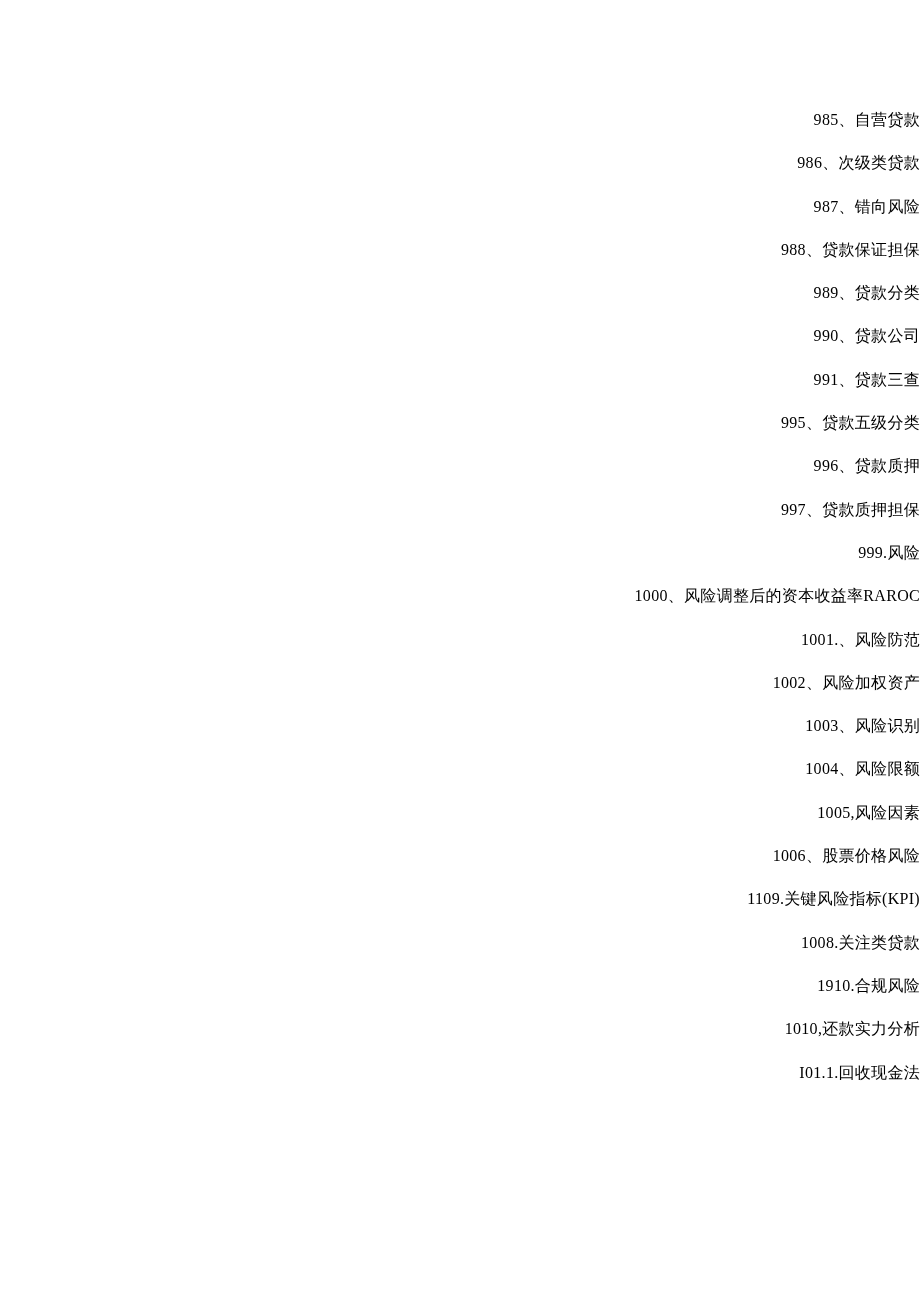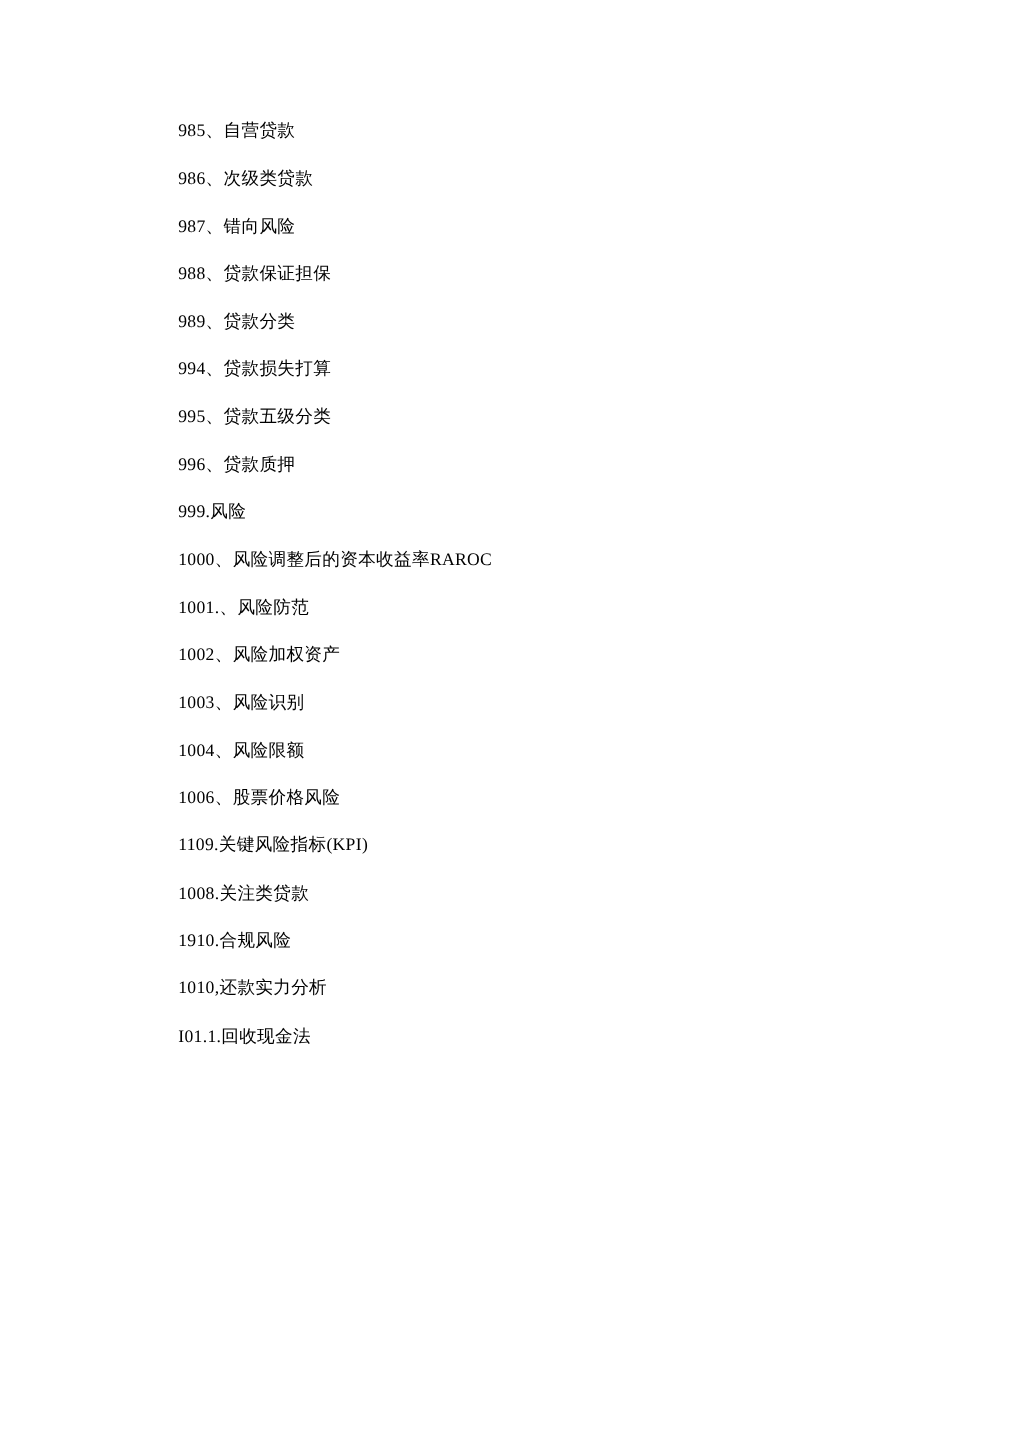--- a/index.html
+++ b/index.html
@@ -1,15 +1,15 @@
 <!DOCTYPE html>
 <html><head>
   <meta charset="utf-8">
   <style>
-    * { margin: 0; padding: 0; box-sizing: border-box; }
+    * { margin: 0; padding: 0; box-sizing: border-box; text-align: right; }
     body {
       width: 920px;
       height: 1301px;
       background: #ffffff;
       font-family: "SimSun", "宋体", serif;
       font-size: 16px;
       color: #000000;
       padding-top: 110px;
       padding-left: 162px;
     }
@@ -21,28 +21,31 @@
   </style>
 </head>
 <body>
 
 <div>
   <div class="item">985、自营贷款</div>
   <div class="item">986、次级类贷款</div>
   <div class="item">987、错向风险</div>
   <div class="item">988、贷款保证担保</div>
   <div class="item">989、贷款分类</div>
-  <div class="item">994、贷款损失打算</div>
+  <div class="item">990、贷款公司</div>
+  <div class="item">991、贷款三查</div>
   <div class="item">995、贷款五级分类</div>
   <div class="item">996、贷款质押</div>
+  <div class="item">997、贷款质押担保</div>
   <div class="item">999.风险</div>
   <div class="item">1000、风险调整后的资本收益率RAROC</div>
   <div class="item">1001.、风险防范</div>
   <div class="item">1002、风险加权资产</div>
   <div class="item">1003、风险识别</div>
   <div class="item">1004、风险限额</div>
+  <div class="item">1005,风险因素</div>
   <div class="item">1006、股票价格风险</div>
   <div class="item">1109.关键风险指标(KPI)</div>
   <div class="item">1008.关注类贷款</div>
   <div class="item">1910.合规风险</div>
   <div class="item">1010,还款实力分析</div>
   <div class="item">I01.1.回收现金法</div>
 </div>
 
 </body></html>

